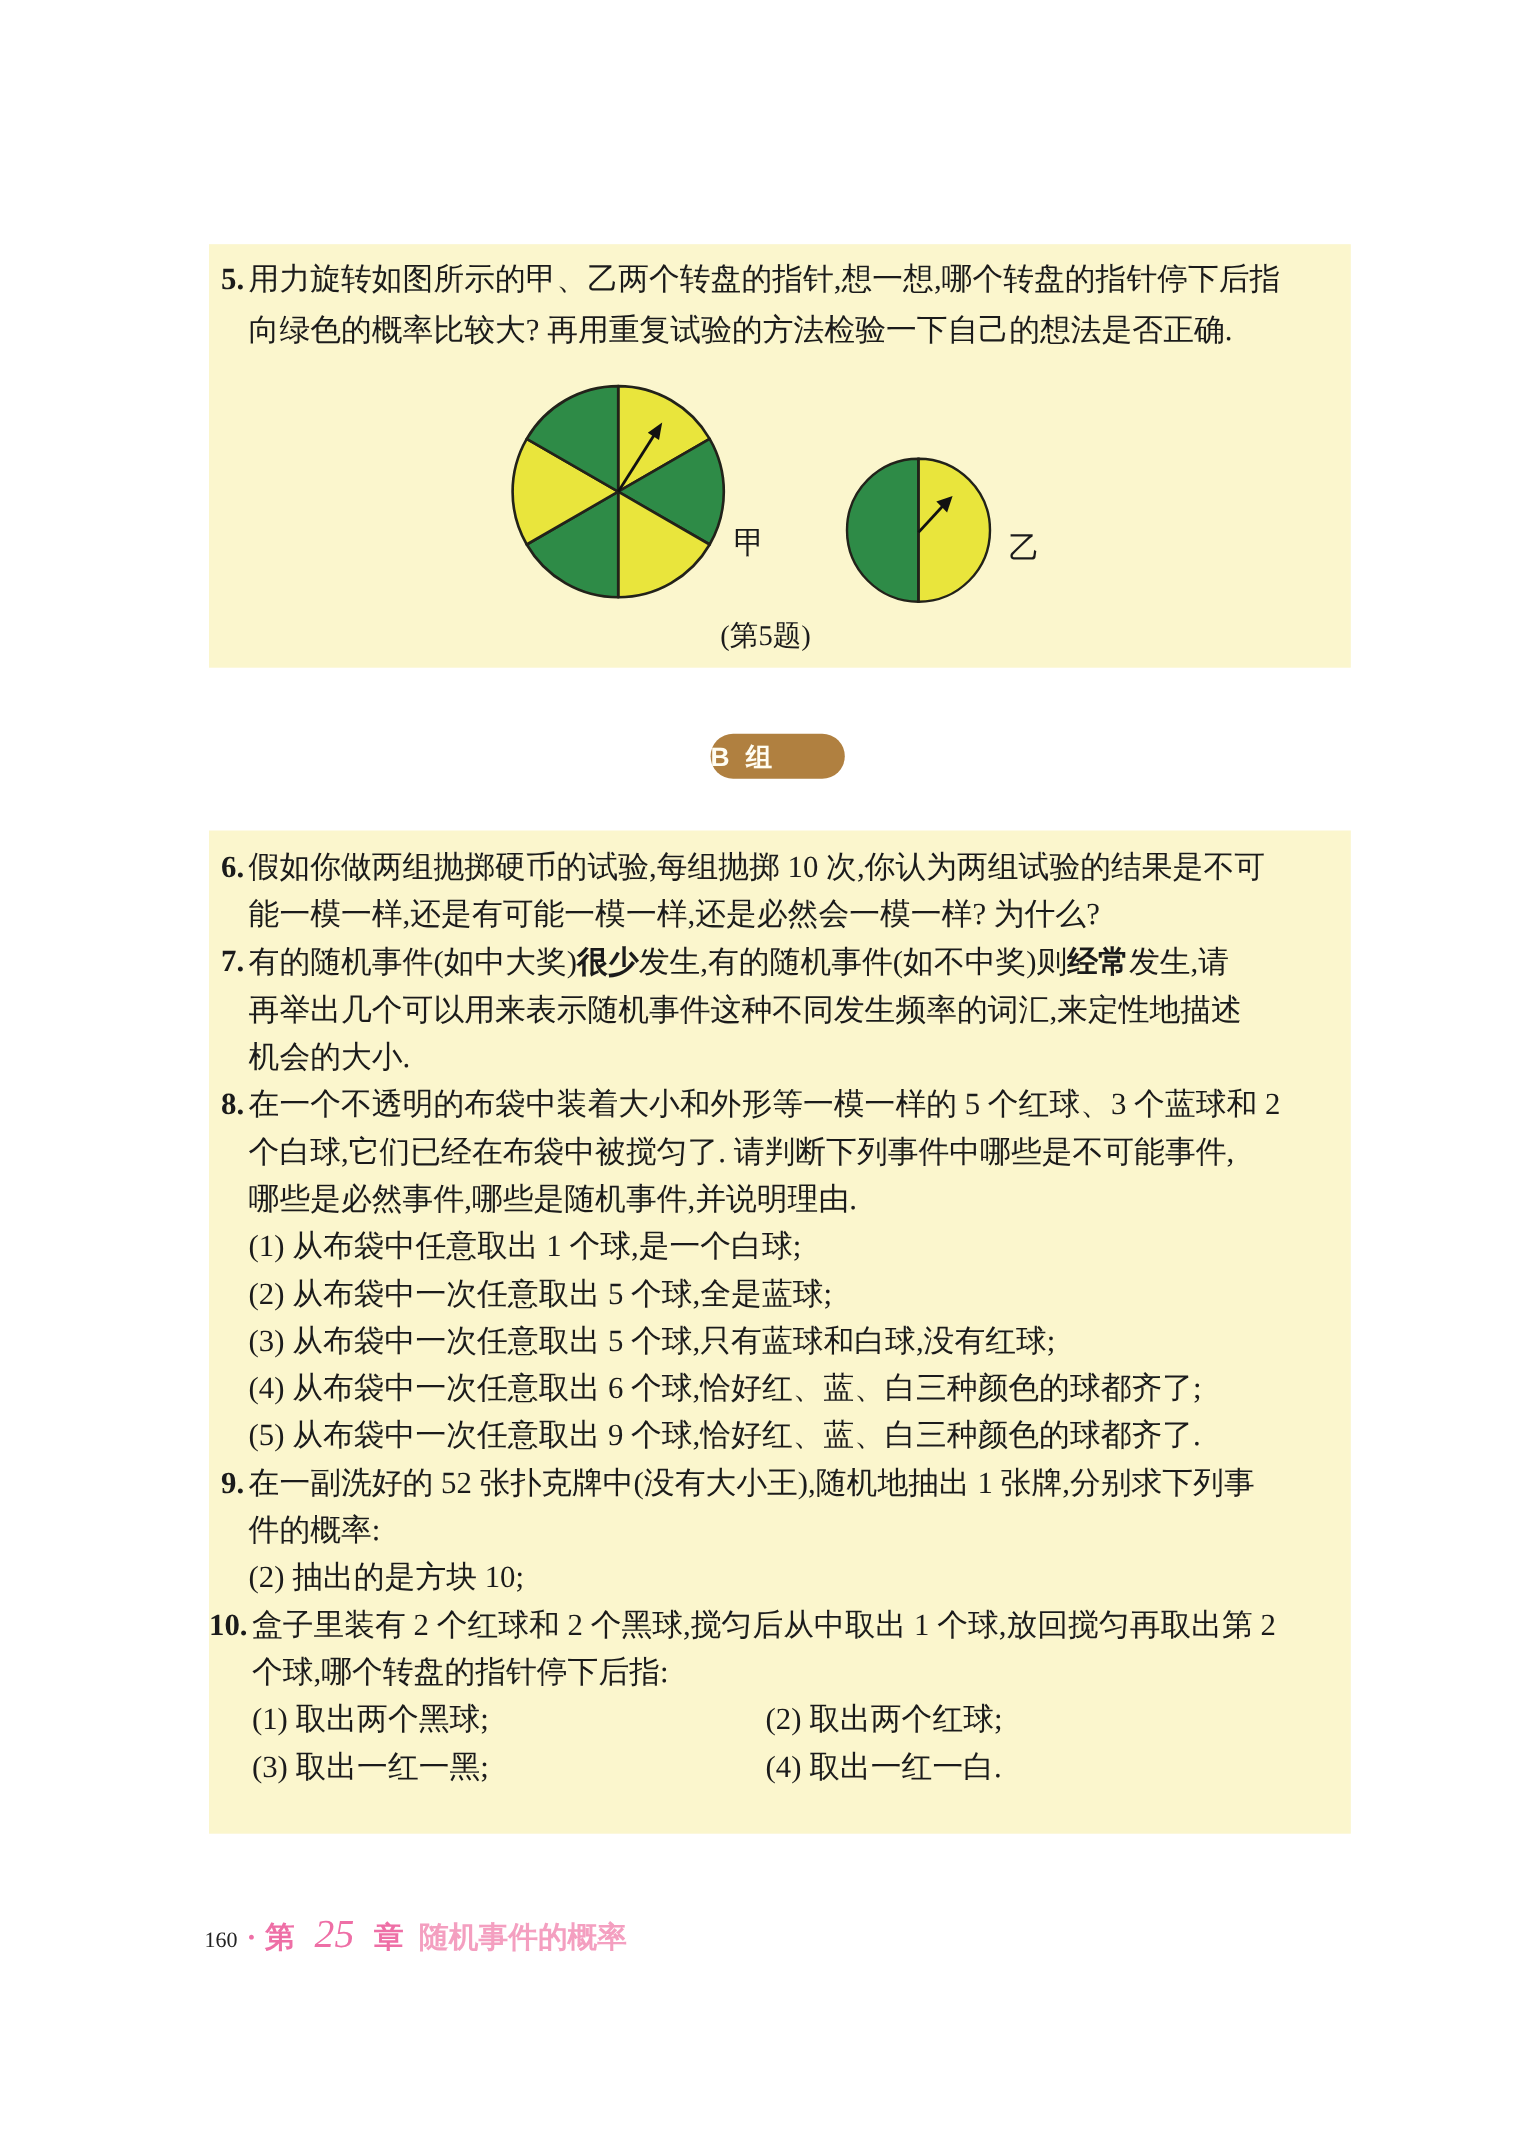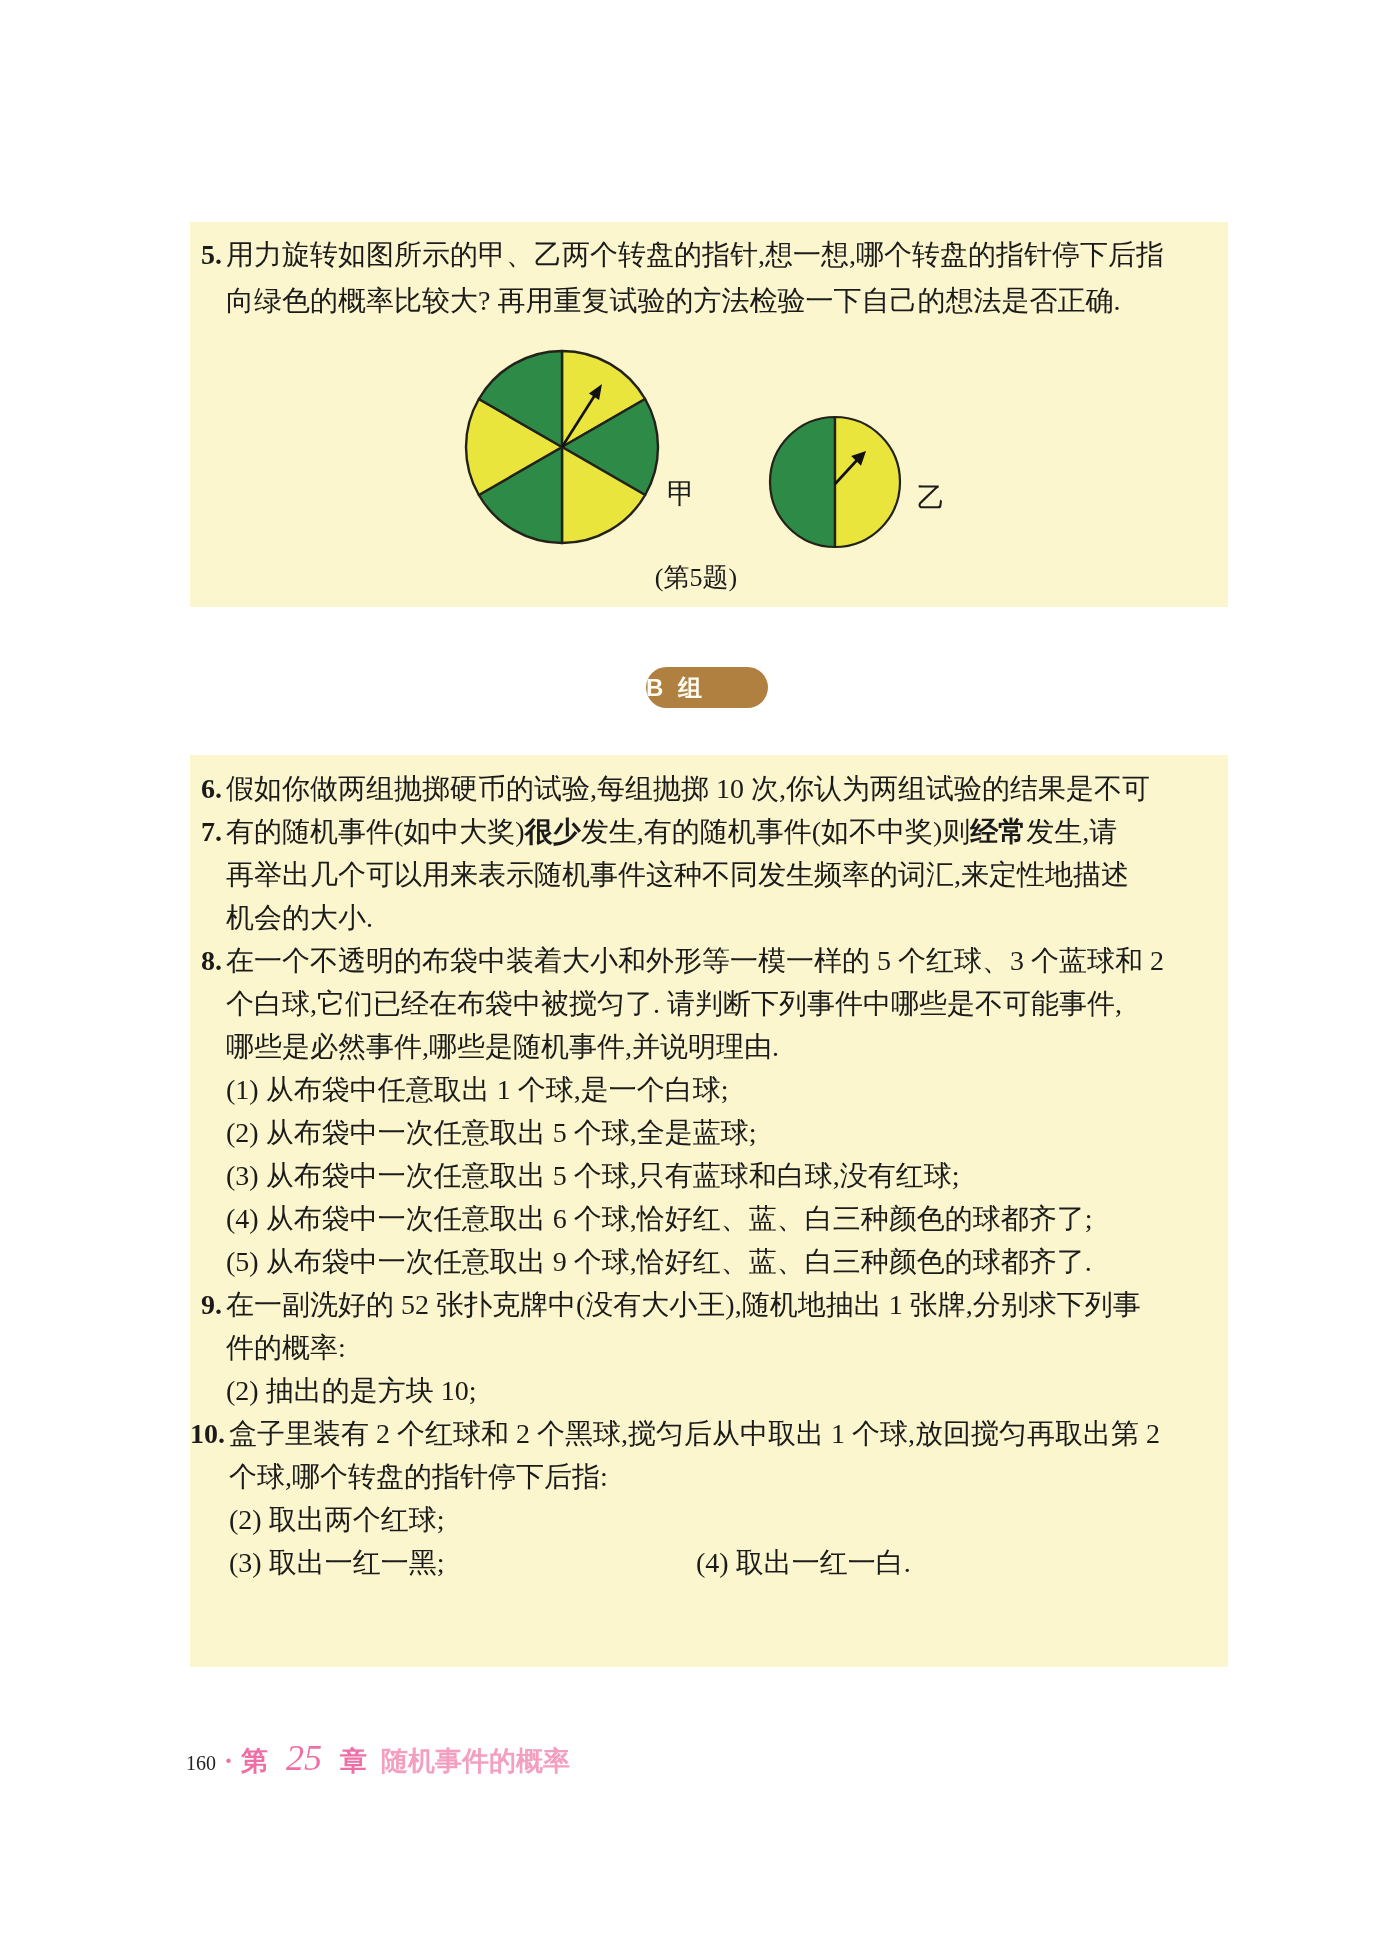--- a/index.html
+++ b/index.html
@@ -80,20 +80,21 @@
   <div class="badge">
     <span>B 组</span>
   </div>
 
   <div class="exbox" id="box-b">
 
     <div class="item">
       <div class="num">6.</div>
       <div class="txt">
         <div class="line">假如你做两组抛掷硬币的试验,每组抛掷 10 次,你认为两组试验的结果是不可</div>
+        <div class="line">能一模一样,还是有可能一模一样,还是必然会一模一样? 为什么?</div>
       </div>
     </div>
 
     <div class="item">
       <div class="num">7.</div>
       <div class="txt">
         <div class="line"><span>有的随机事件(如中大奖)</span><span class="hei">很少</span><span>发生,有的随机事件(如不中奖)则</span><span class="hei">经常</span><span>发生,请</span></div>
         <div class="line">再举出几个可以用来表示随机事件这种不同发生频率的词汇,来定性地描述</div>
         <div class="line">机会的大小.</div>
       </div>
@@ -123,20 +124,21 @@
         </div>
       </div>
     </div>
 
     <div class="item">
       <div class="num">10.</div>
       <div class="txt">
         <div class="line">盒子里装有 2 个红球和 2 个黑球,搅匀后从中取出 1 个球,放回搅匀再取出第 2</div>
         <div class="line">个球,哪个转盘的指针停下后指:</div>
         <div class="row">
+          <span class="col1">(1) 取出两个黑球;</span>
           <span>(2) 取出两个红球;</span>
         </div>
         <div class="row">
           <span class="col1">(3) 取出一红一黑;</span>
           <span>(4) 取出一红一白.</span>
         </div>
       </div>
     </div>
 
   </div>

